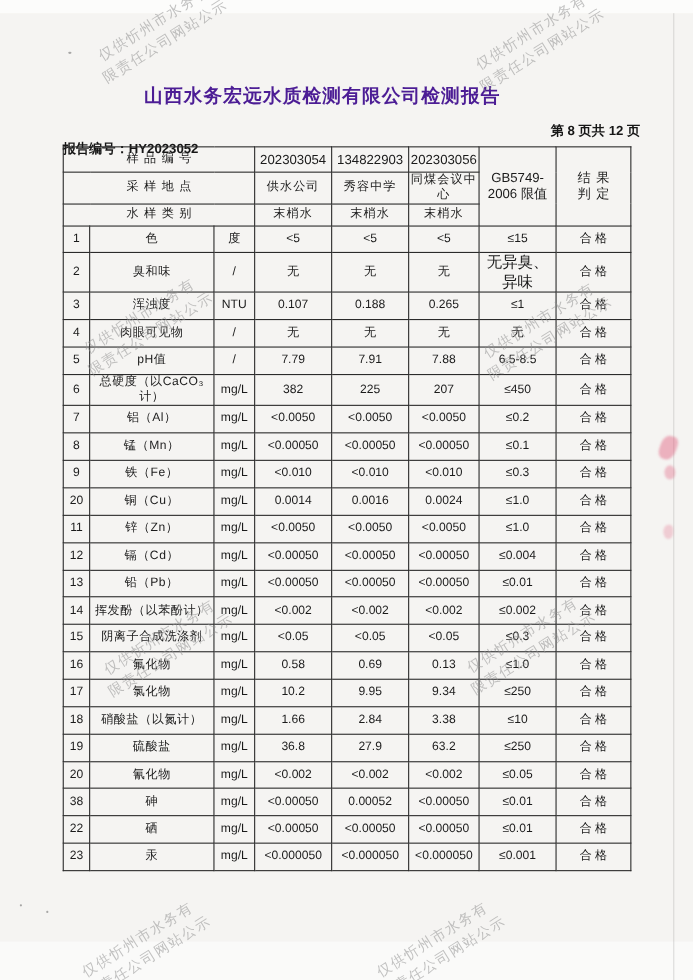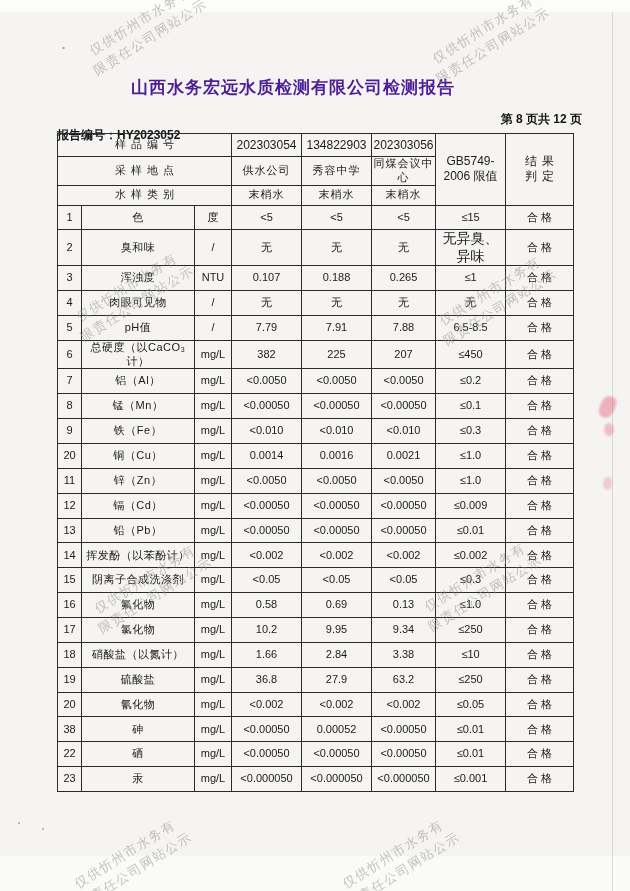--- a/index.html
+++ b/index.html
@@ -238,42 +238,42 @@
           <td>&lt;0.010</td>
           <td>≤0.3</td>
           <td class="result-cell">合格</td>
         </tr>
         <tr>
           <td>20</td>
           <td class="name-cell">铜（Cu）</td>
           <td>mg/L</td>
           <td>0.0014</td>
           <td>0.0016</td>
-          <td>0.0021</td>
+          <td>0.0024</td>
           <td>≤1.0</td>
           <td class="result-cell">合格</td>
         </tr>
         <tr>
           <td>11</td>
           <td class="name-cell">锌（Zn）</td>
           <td>mg/L</td>
           <td>&lt;0.0050</td>
           <td>&lt;0.0050</td>
           <td>&lt;0.0050</td>
           <td>≤1.0</td>
           <td class="result-cell">合格</td>
         </tr>
         <tr>
           <td>12</td>
           <td class="name-cell">镉（Cd）</td>
           <td>mg/L</td>
           <td>&lt;0.00050</td>
           <td>&lt;0.00050</td>
           <td>&lt;0.00050</td>
-          <td>≤0.009</td>
+          <td>≤0.004</td>
           <td class="result-cell">合格</td>
         </tr>
         <tr>
           <td>13</td>
           <td class="name-cell">铅（Pb）</td>
           <td>mg/L</td>
           <td>&lt;0.00050</td>
           <td>&lt;0.00050</td>
           <td>&lt;0.00050</td>
           <td>≤0.01</td>

